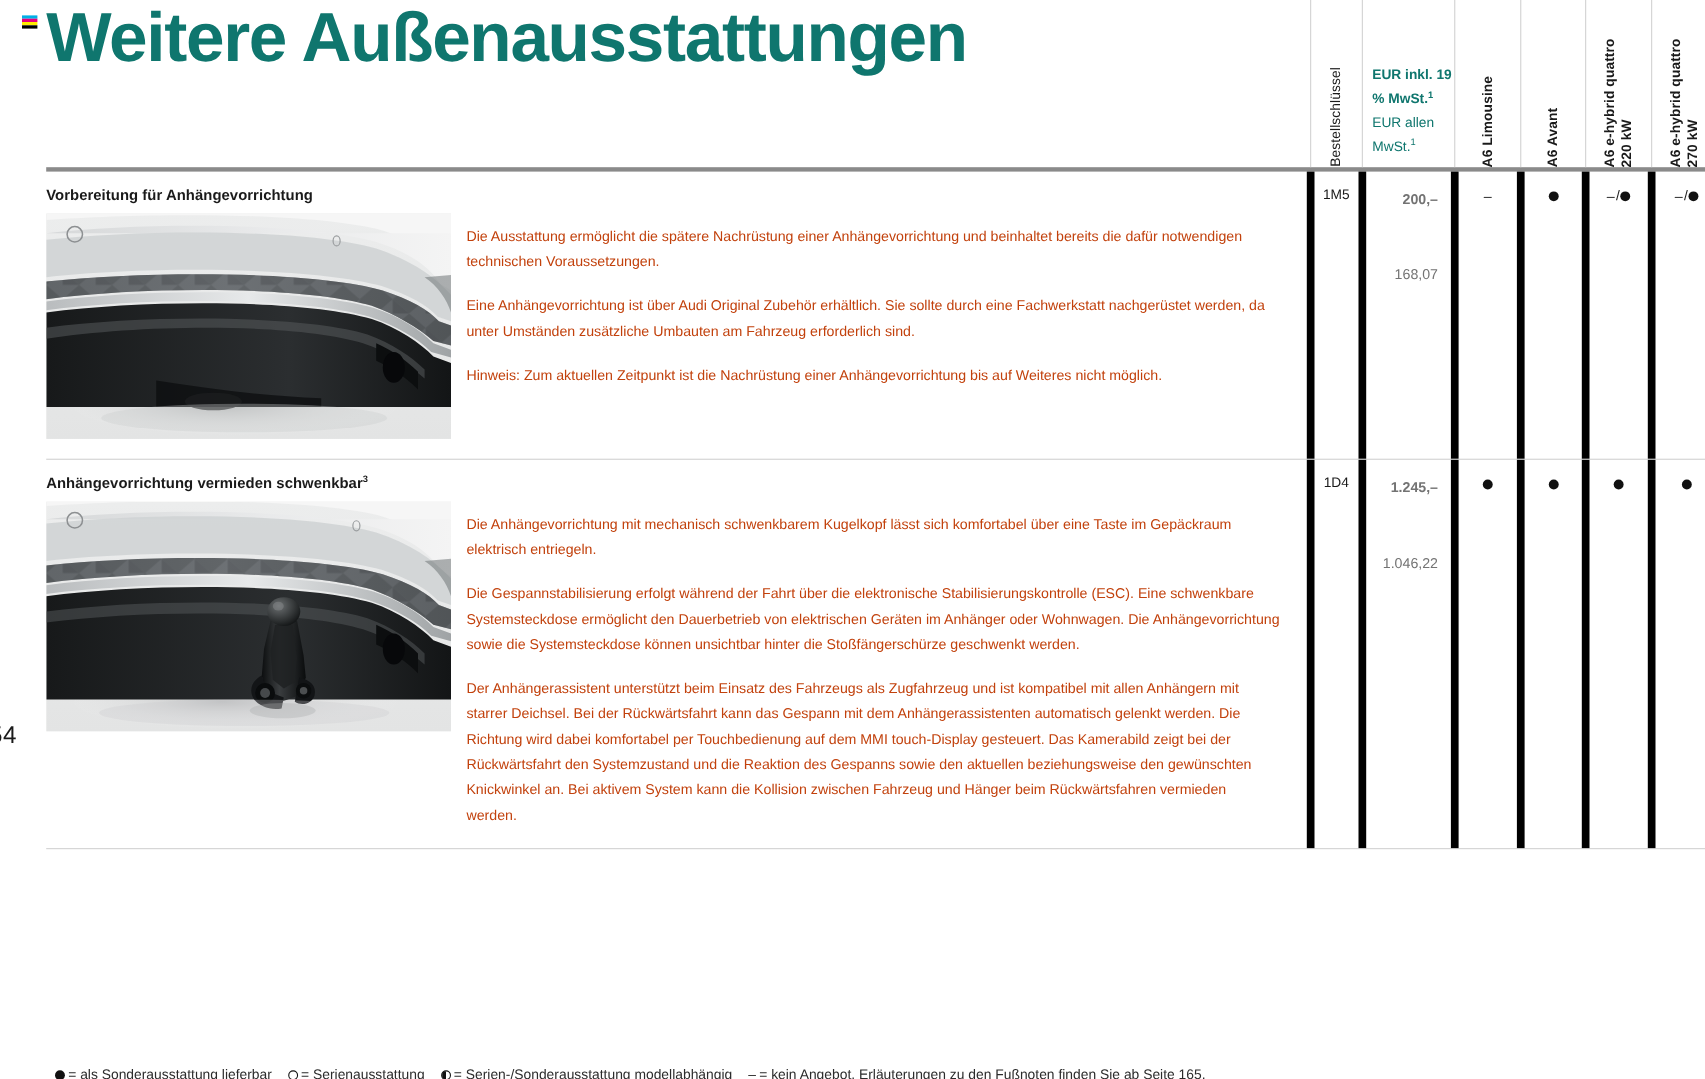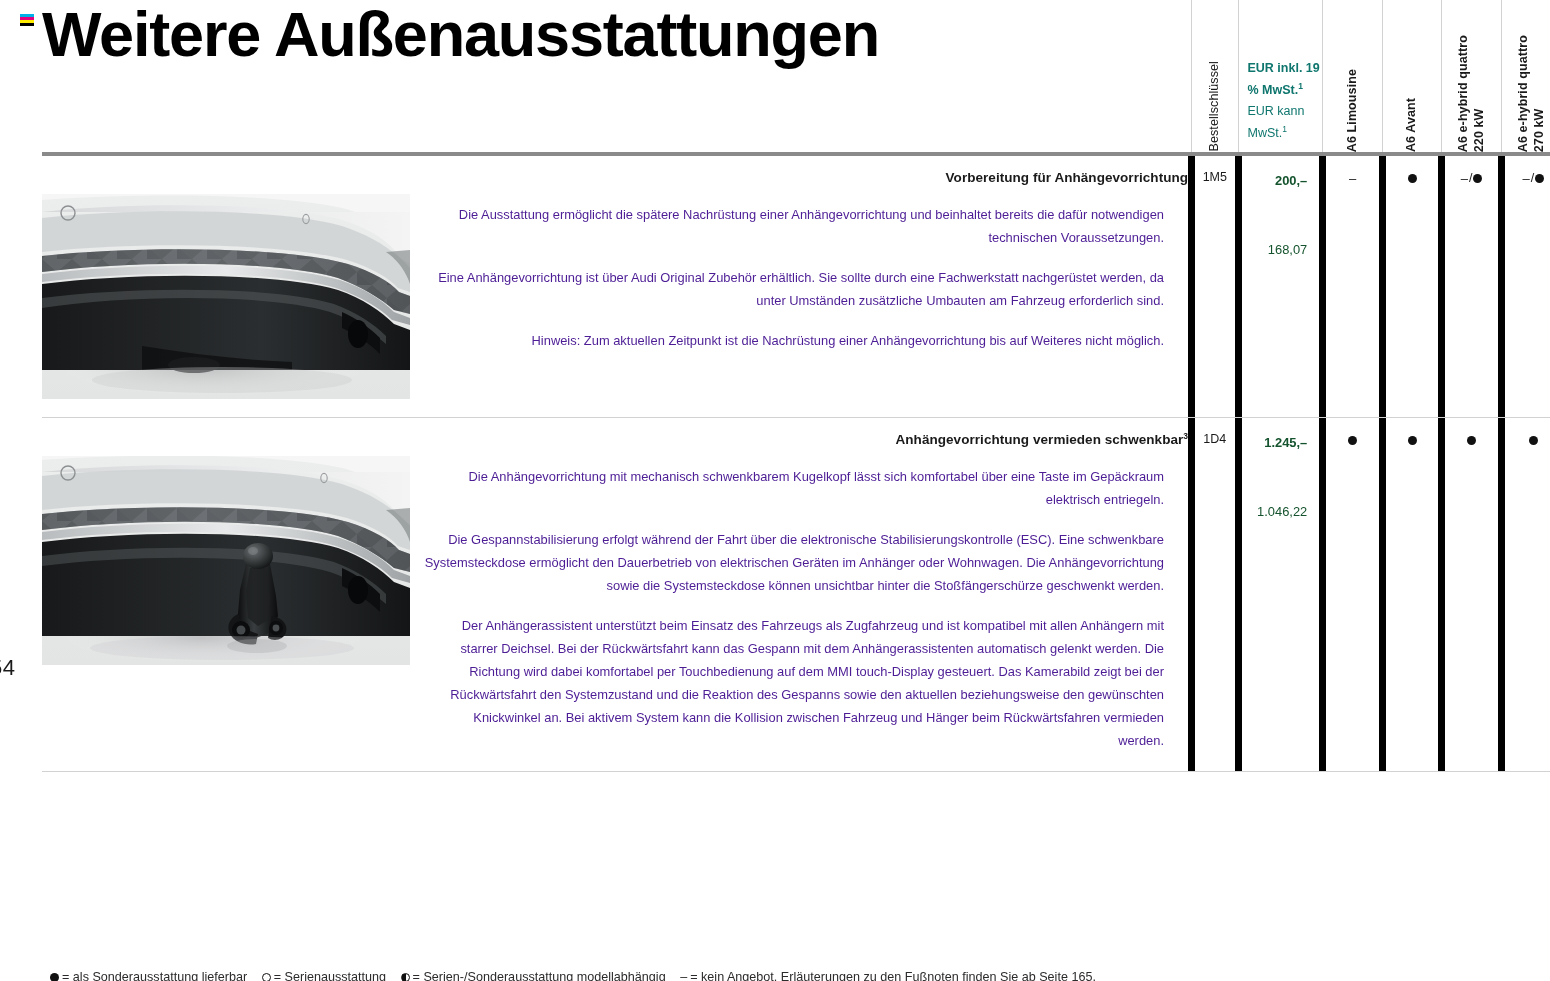--- a/index.html
+++ b/index.html
@@ -51,21 +51,21 @@
     width: 1120px;
     height: 80px;
     display: flex;
     align-items: center;
   }
   .page-title {
     font-size: 63px;
     font-weight: bold;
     letter-spacing: -1.2px;
     line-height: 1;
-    color: #000000;
+    color: #0f766e;
     white-space: nowrap;
   }
 
   
   .spec-table {
     position: absolute;
     left: 42px;
     top: 0;
     width: 1520px;
     border-collapse: collapse;
@@ -122,21 +122,20 @@
     padding: 0;
     height: 4px;
   }
   .rule-heavy { background: #8a8a8a; height: 4px; line-height: 0; font-size: 0; }
 
   
   tbody td {
     vertical-align: top;
     padding: 0;
     border: 0;
-    text-align: right;
   }
   td.col-divider { border-left: 7px solid #000000; }
 
   .feature-cell { padding: 0 0 18px 0; }
 
   .feature-title {
     font-size: 13.5px;
     font-weight: bold;
     color: #1a1a1a;
     padding: 14px 0 9px 0;
@@ -158,37 +157,37 @@
   .desc {
     flex: 1 1 auto;
     padding-top: 10px;
     padding-right: 14px;
     max-width: 740px;
   }
   .desc p {
     margin: 0 0 17px 0;
     font-size: 12.9px;
     line-height: 1.78;
-    color: #4c1d95;
+    color: #c2410c;
     letter-spacing: 0.0px;
   }
   .desc p:last-child { margin-bottom: 0; }
 
   .cell-key {
     font-size: 12.5px;
     text-align: center;
     padding-top: 14px;
     color: #1a1a1a;
   }
   .cell-price {
     font-size: 12.9px;
     text-align: right;
     padding: 14px 12px 0 0;
     line-height: 1.72;
-    color: #14532d;
+    color: #737373;
   }
   .cell-price .gross { font-weight: bold; display: block; }
   .cell-price .net { display: block; margin-top: 47px; }
 
   .cell-avail {
     text-align: center;
     padding-top: 14px;
     font-size: 13px;
     color: #1a1a1a;
     white-space: nowrap;
@@ -285,21 +284,21 @@
   <thead>
     <tr>
       <th class="hdr-blank"></th>
       <th class="hdr-divider">
         <span class="vert-label">Bestellschlüssel</span>
       </th>
       <th class="hdr-divider">
         <div class="price-hdr">
           <span class="strong"><span>EUR inkl.
 19 % MwSt.</span><sup>1</sup></span>
-          <span class="light"><span>EUR kann
+          <span class="light"><span>EUR allen
 MwSt.</span><sup>1</sup></span>
         </div>
       </th>
       <th class="hdr-divider">
         <span class="vert-label bold">A6 Limousine</span>
       </th>
       <th class="hdr-divider">
         <span class="vert-label bold">A6 Avant</span>
       </th>
       <th class="hdr-divider">

